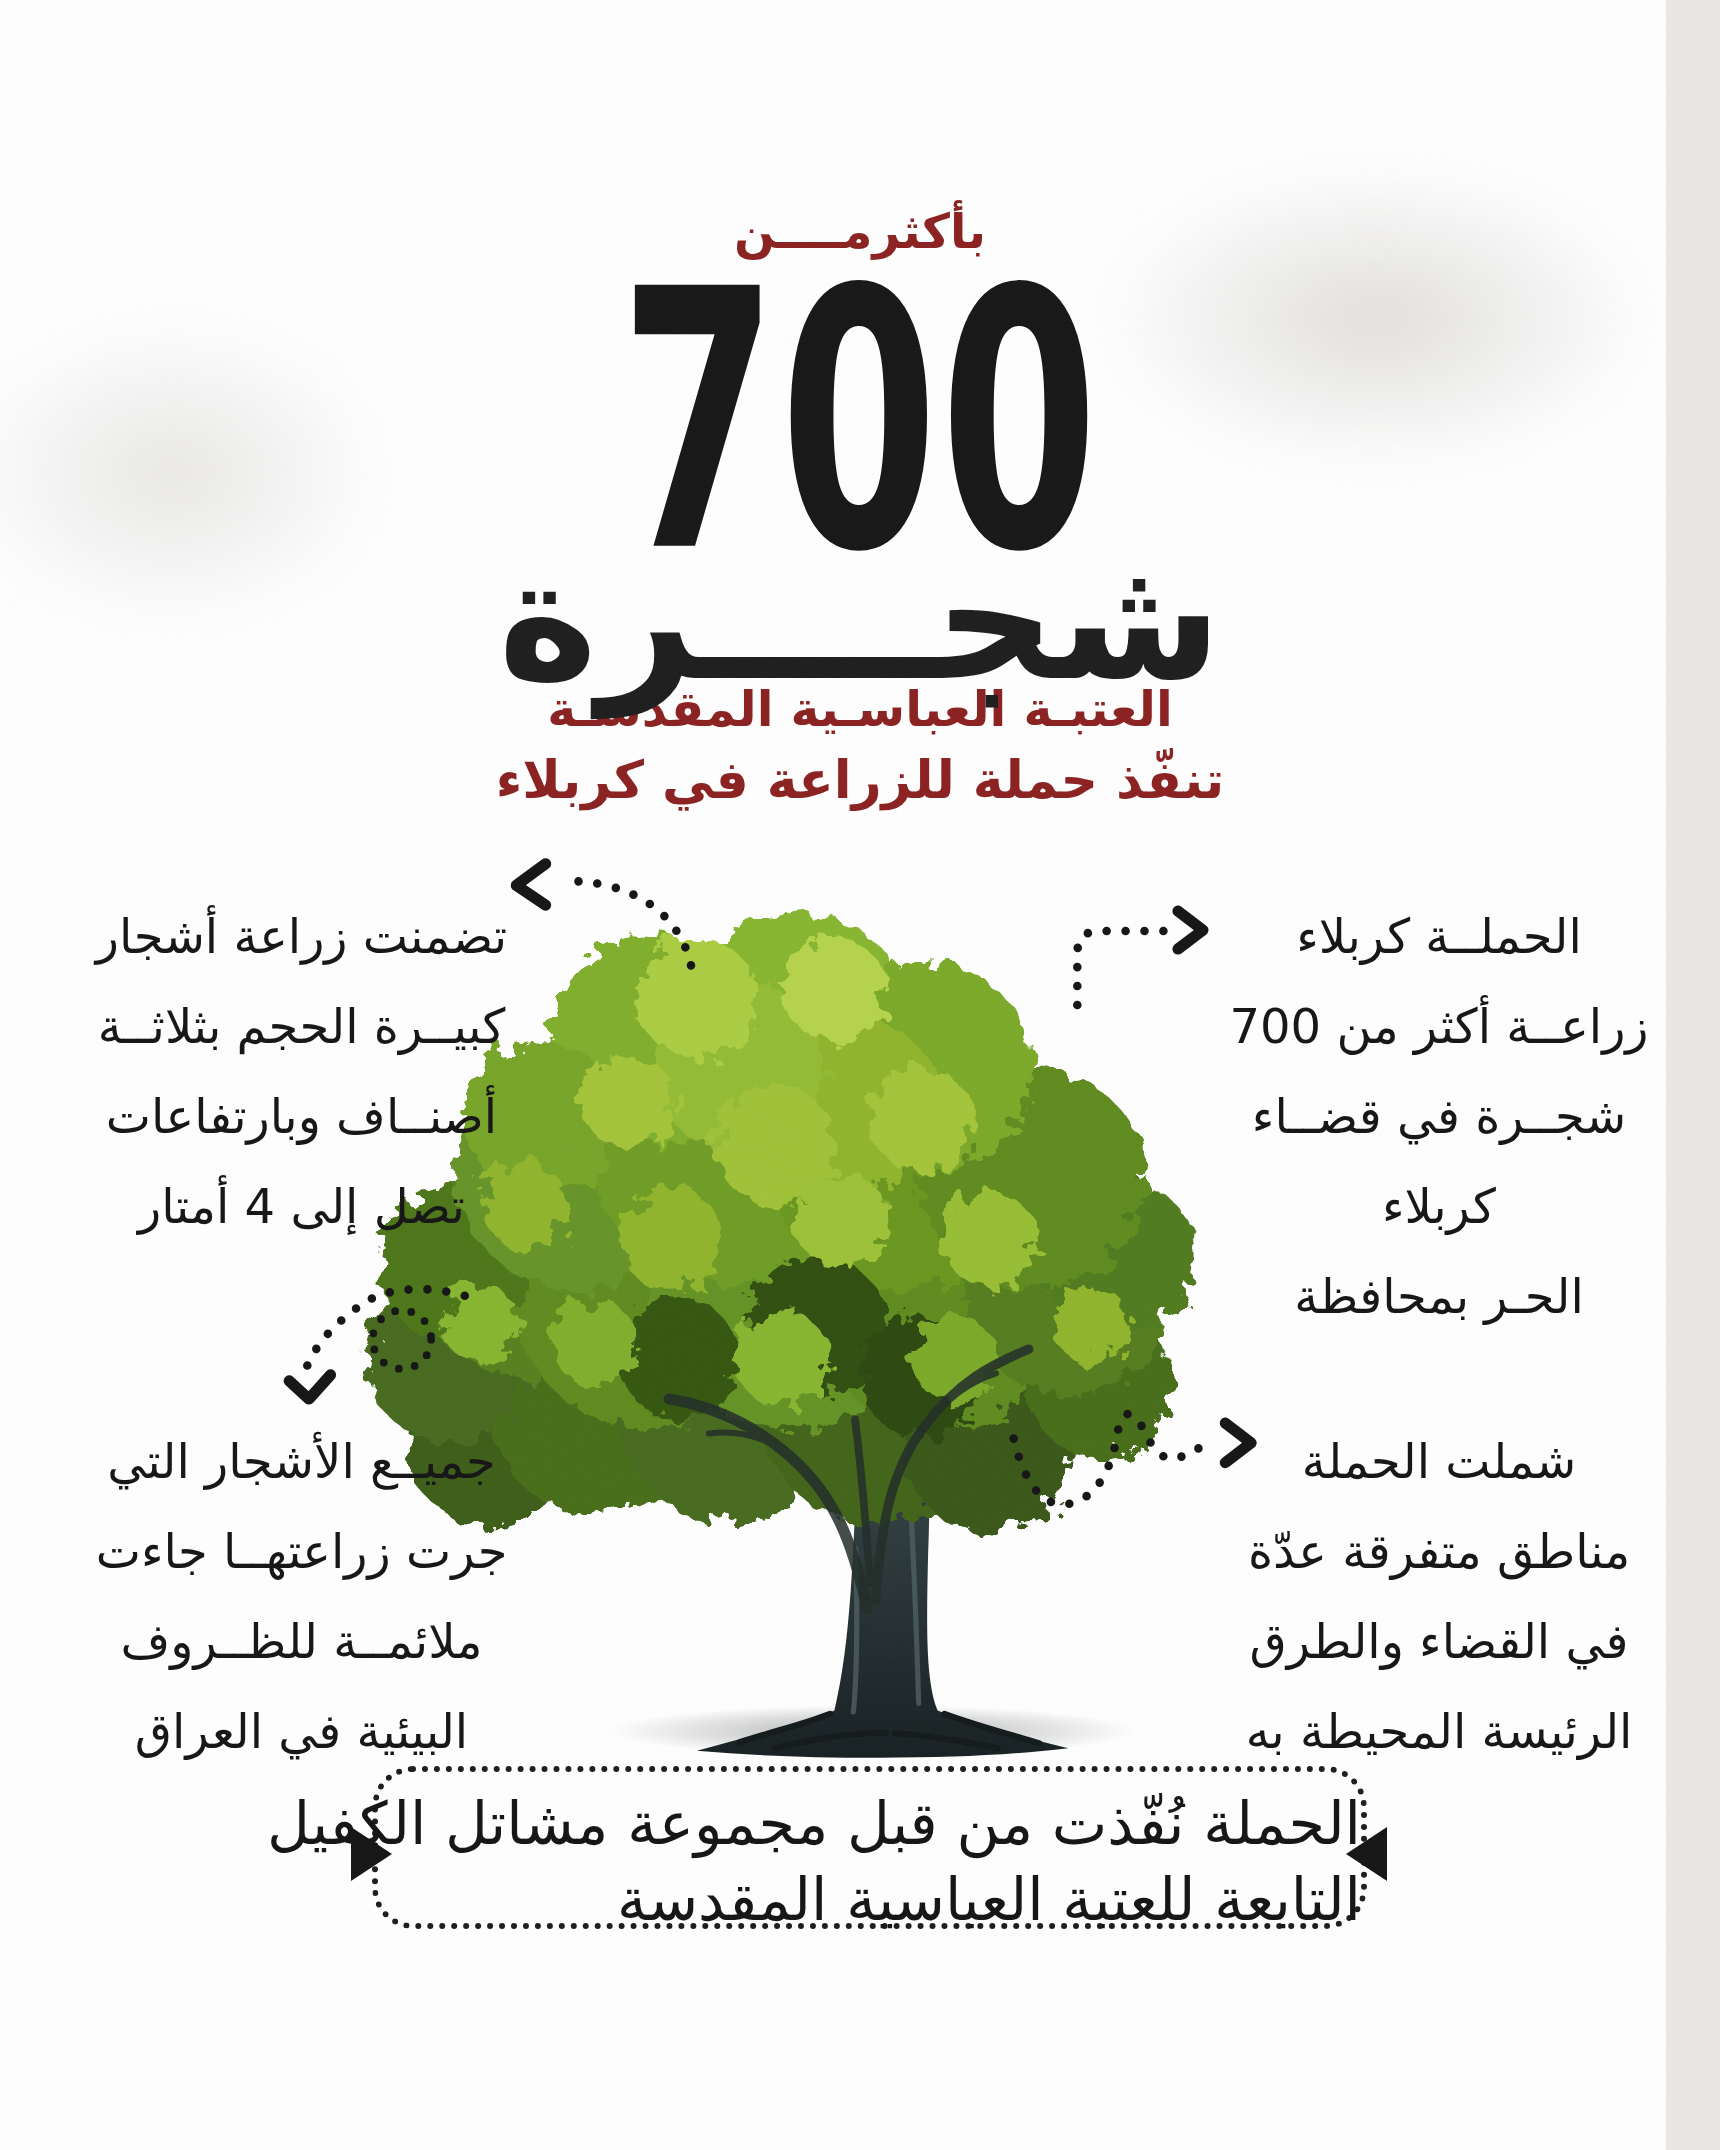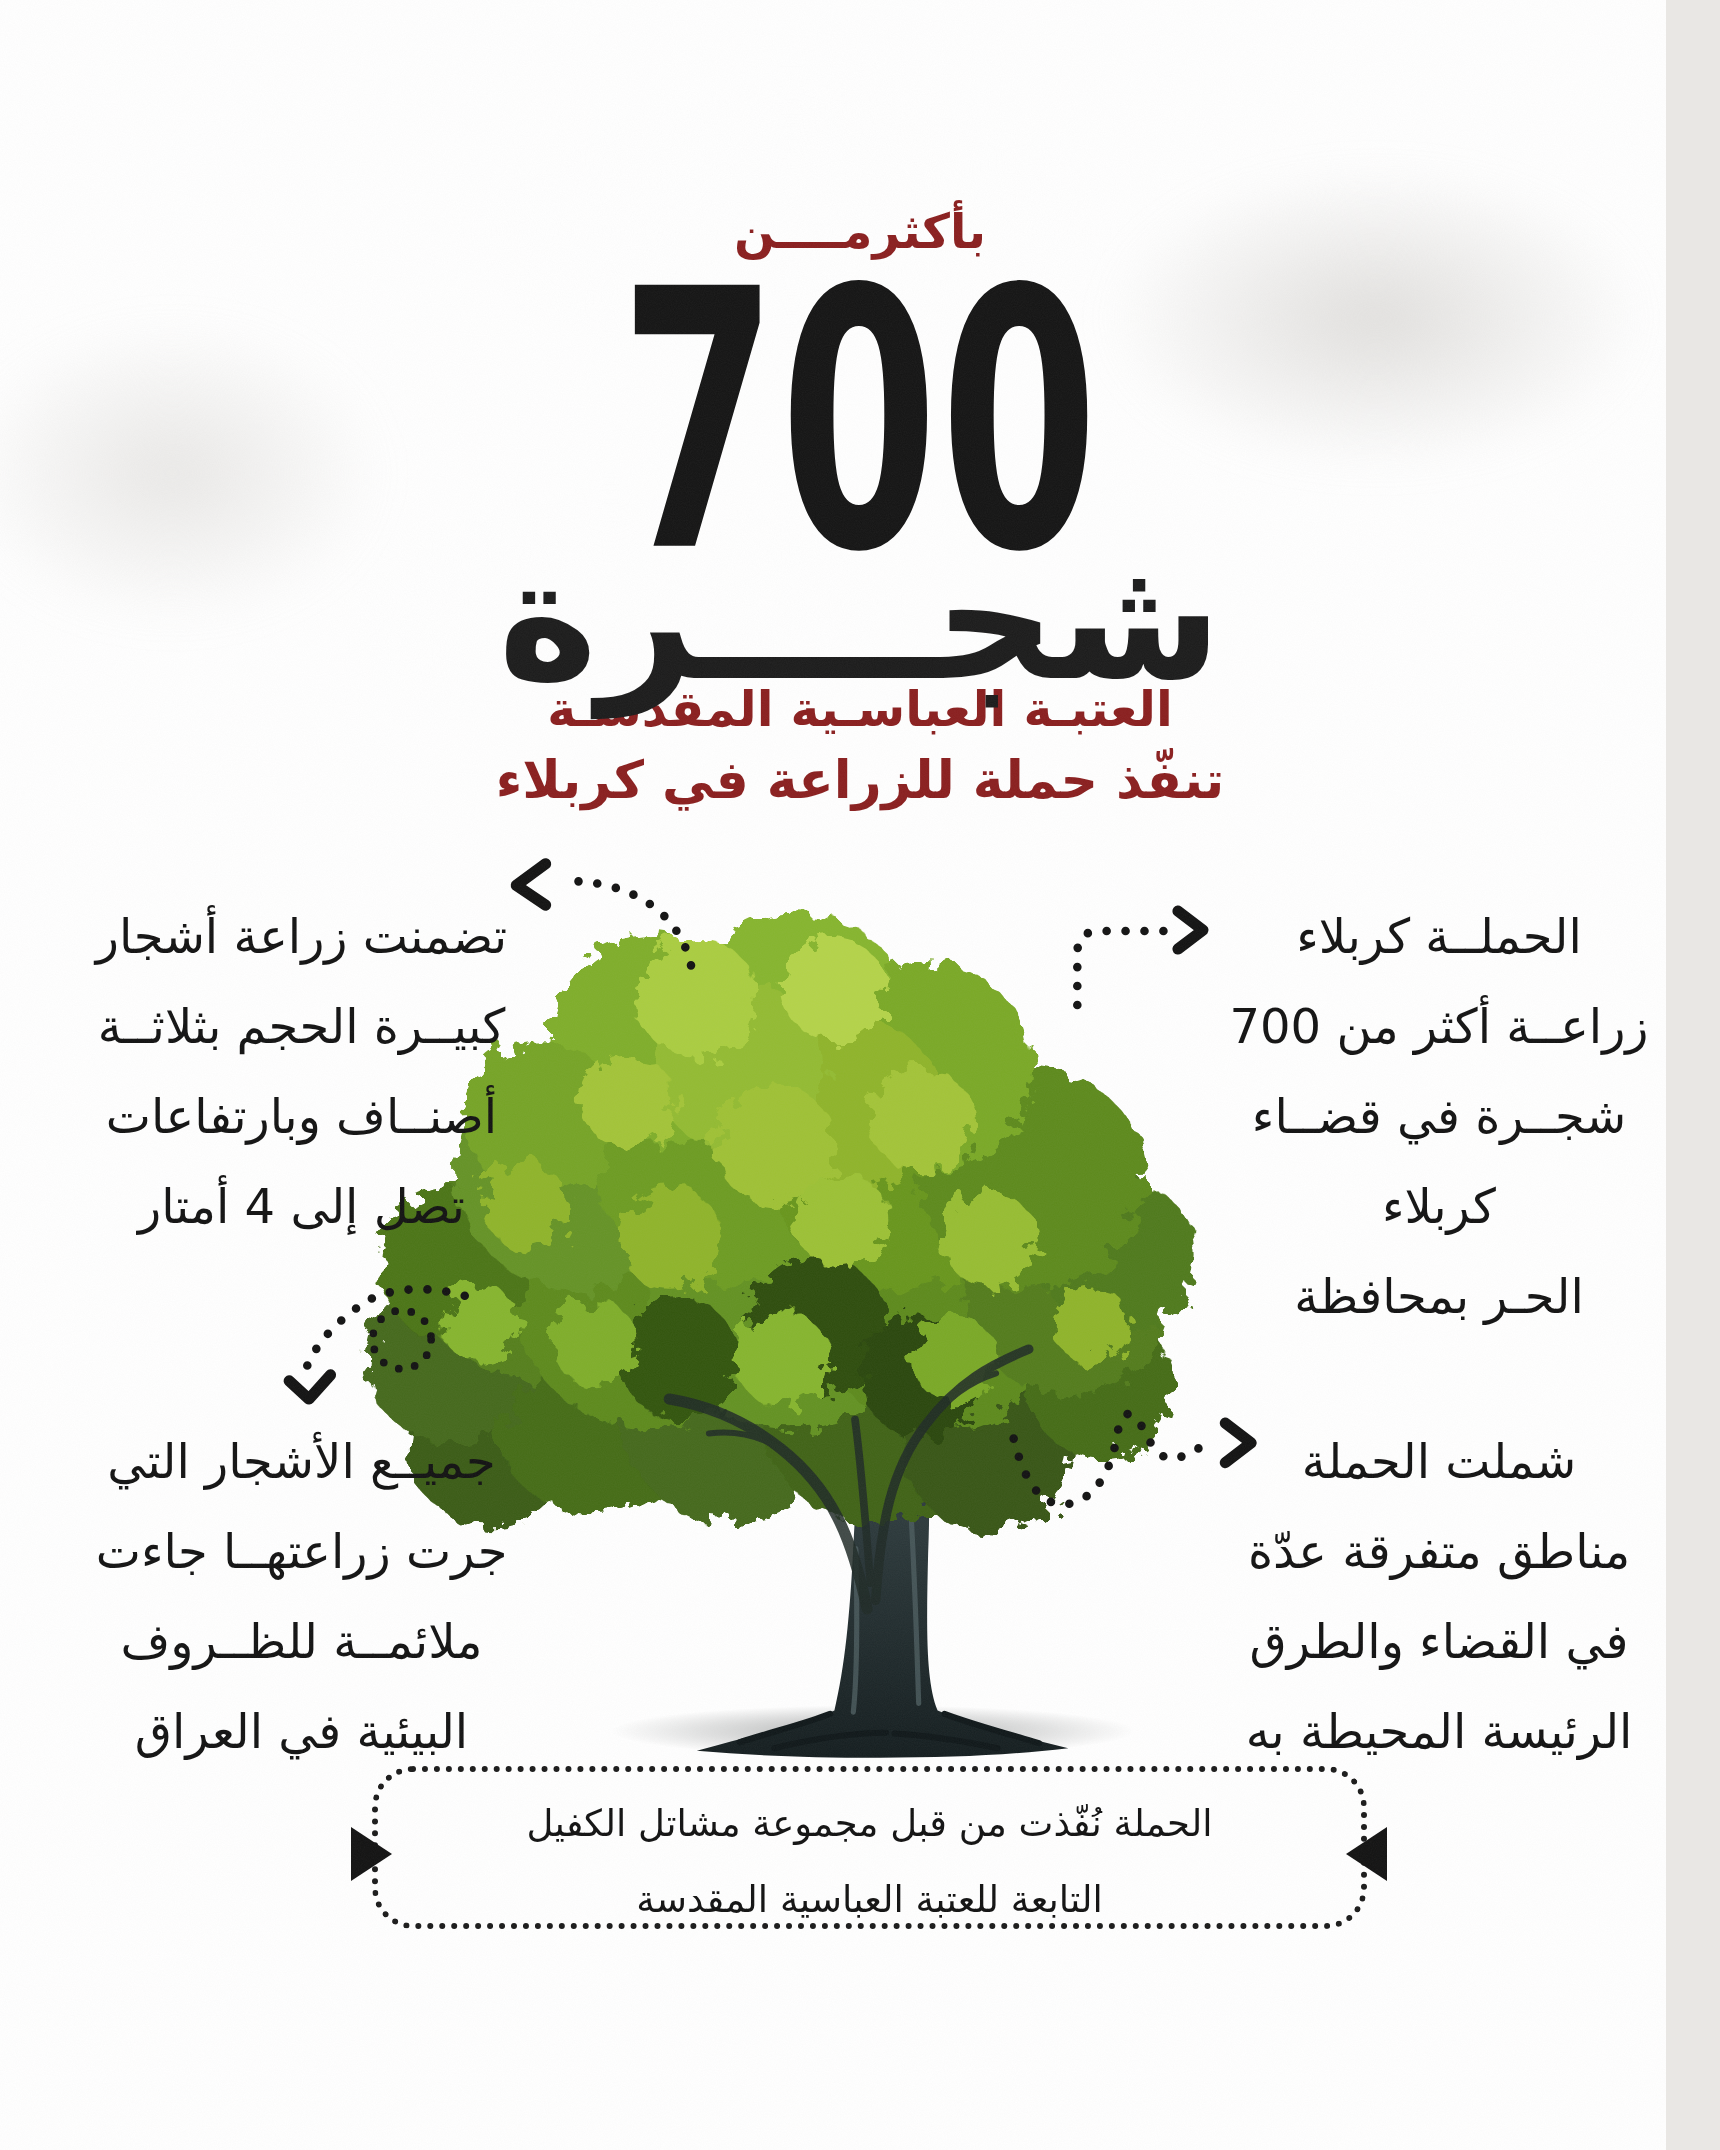--- a/index.html
+++ b/index.html
@@ -38,22 +38,22 @@
   .co-br{left:1198px;top:1416px;width:482px;}
 
   .tree{position:absolute;left:370px;top:895px;width:774px;height:929px;overflow:visible;}
   .arrows{position:absolute;left:0;top:0;width:1721px;height:2151px;pointer-events:none;}
   .dots{fill:none;stroke:#121212;stroke-width:10;stroke-linecap:round;stroke-dasharray:0 22;}
   .dots-fine{fill:none;stroke:#121212;stroke-width:9;stroke-linecap:round;stroke-dasharray:0 19;}
   .chev{fill:none;stroke:#121212;stroke-width:13;stroke-linecap:round;stroke-linejoin:round;}
 
   .footer-box{
     position:absolute;left:372px;top:1766px;width:995px;height:163px;box-sizing:border-box;
-    border:6px dotted #1a1a1a;border-radius:41px;text-align:center;
-    font-size:37px;line-height:76px;padding-top:13.8px;color:#111;
+    border:6px dotted #1a1a1a;border-radius:41px;text-align:right;
+    font-size:59px;line-height:76px;padding-top:13.8px;color:#111;
   }
   .footer-box div{white-space:nowrap;}
   .tri{position:absolute;width:0;height:0;border-top:27px solid transparent;border-bottom:27px solid transparent;}
   .tri-left{left:351px;top:1827px;border-left:41px solid #121212;}
   .tri-right{left:1346px;top:1827px;border-right:41px solid #121212;}
 
   .grain{position:absolute;left:0;top:0;width:1721px;height:2151px;opacity:.5;pointer-events:none;}
 </style>
 </head>
 <body>

